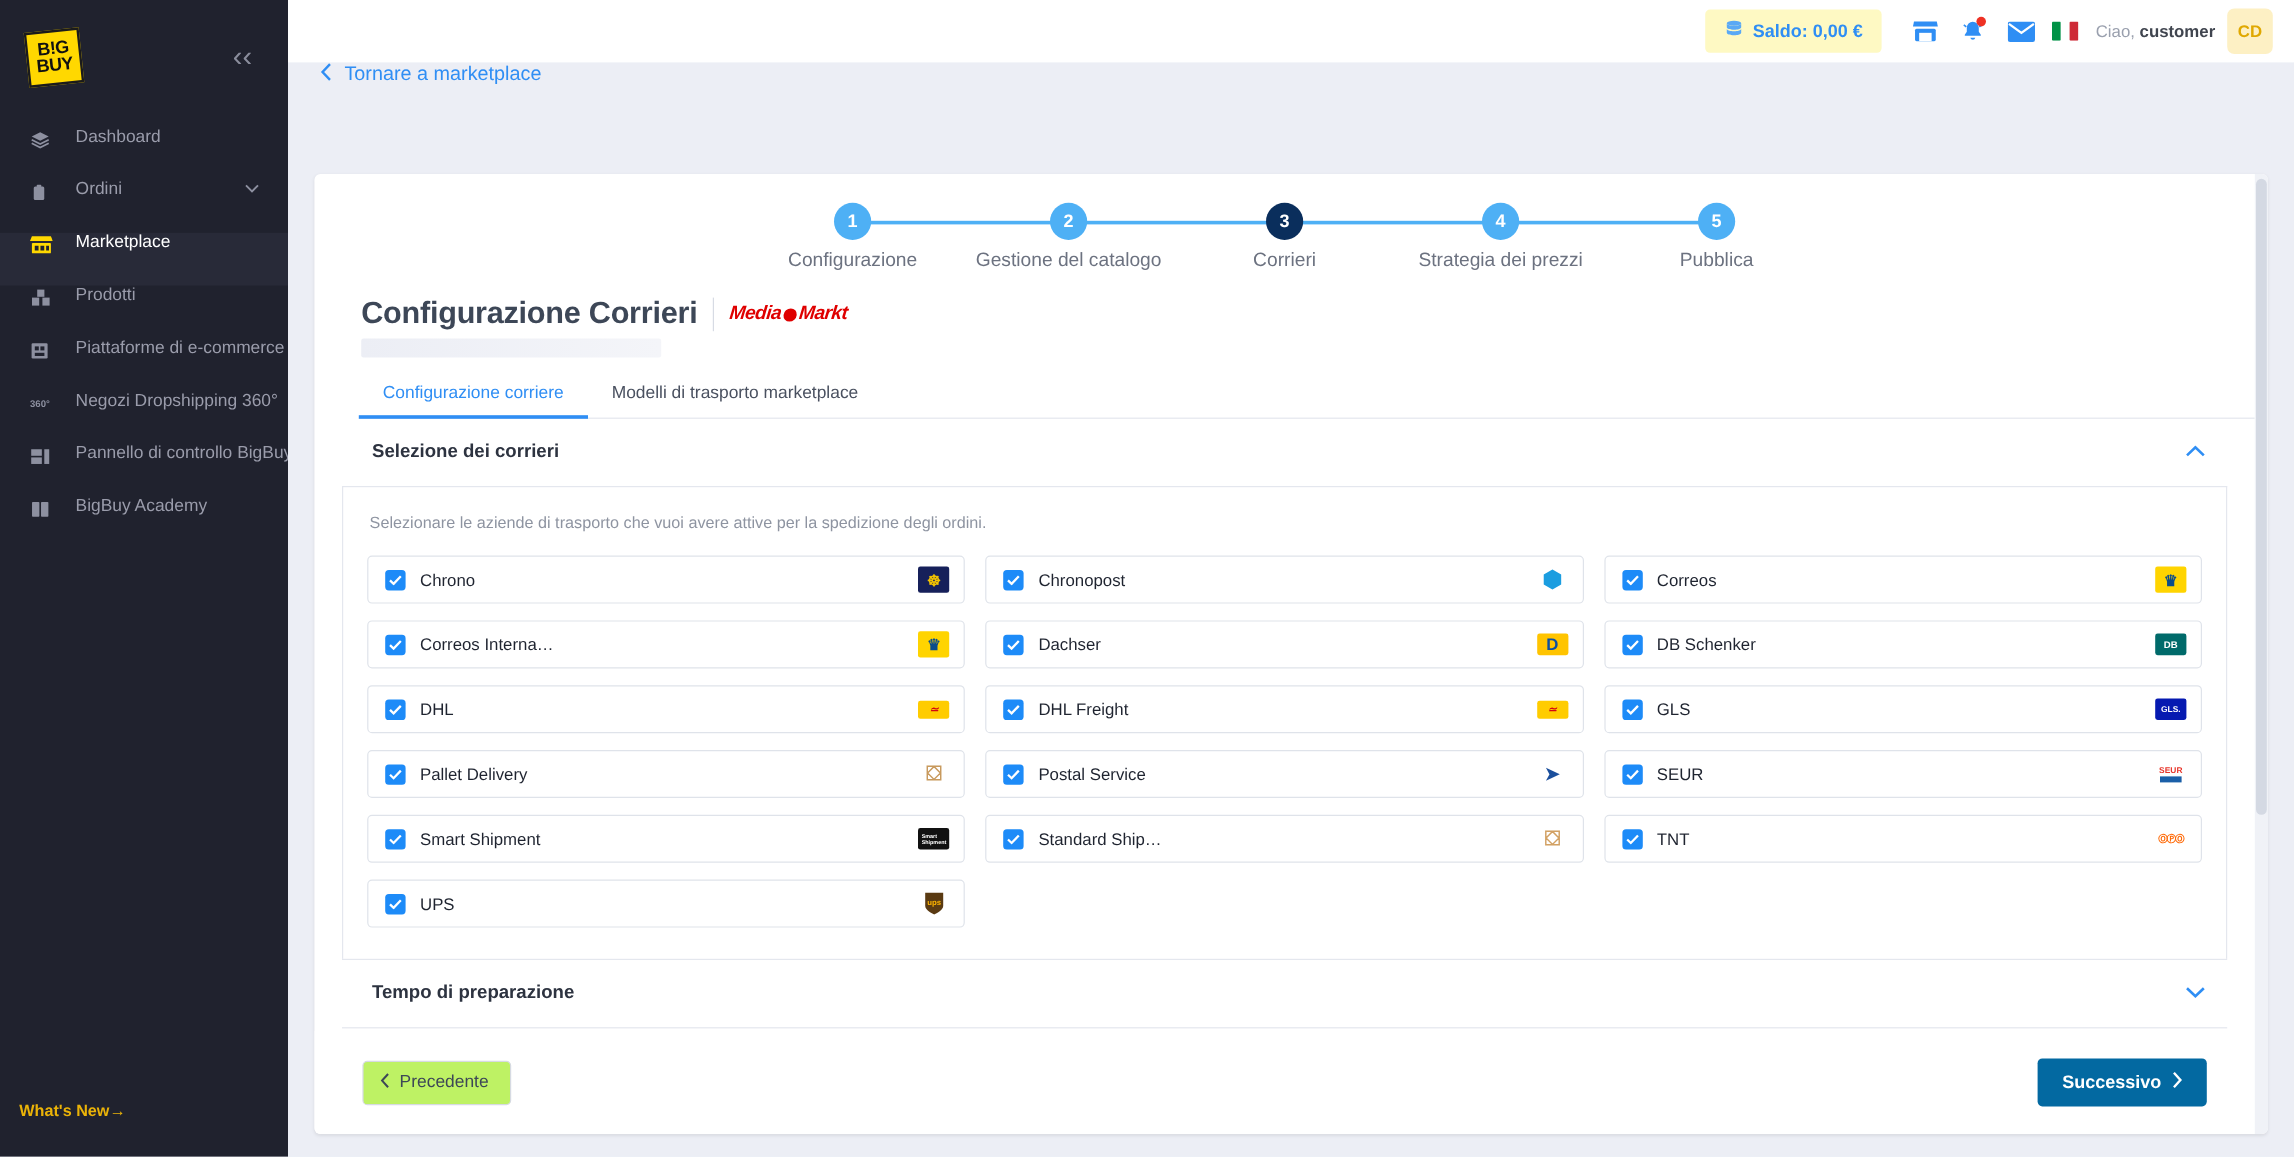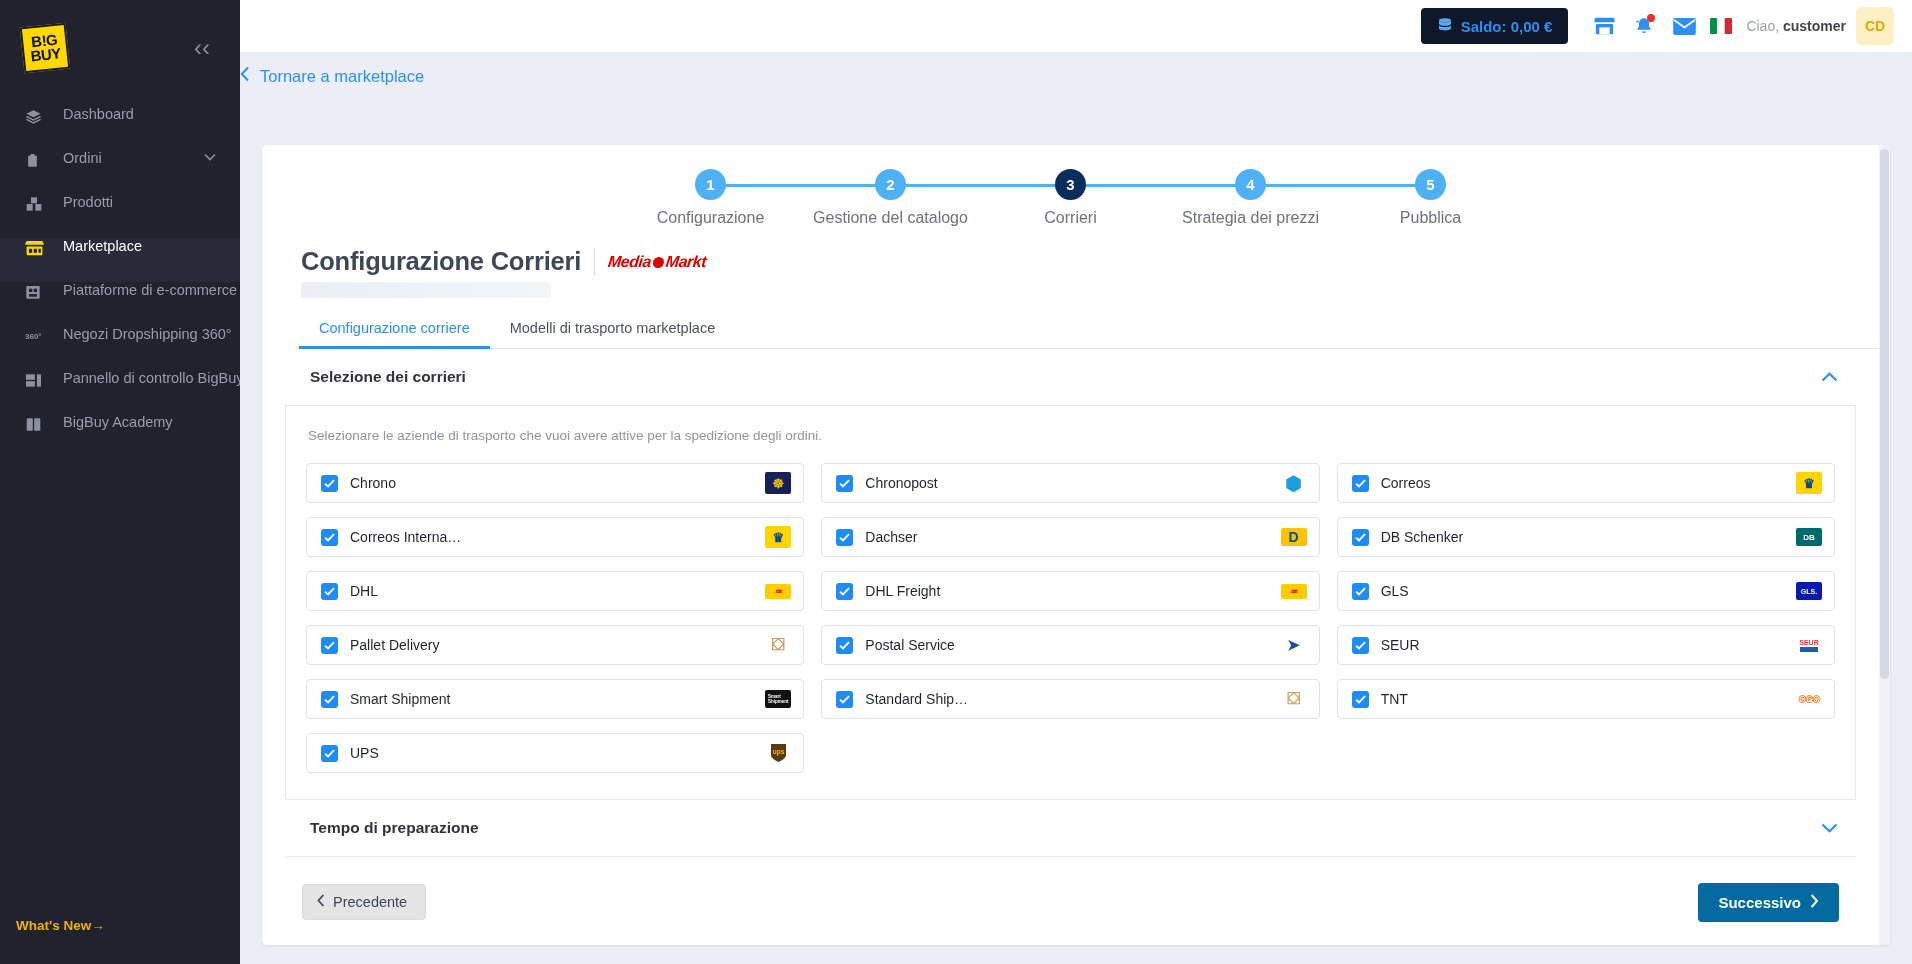--- a/index.html
+++ b/index.html
@@ -81,21 +81,21 @@
   }
   #topbar {
     height: 52px;
     background: #ffffff;
     display: flex; align-items: center;
     justify-content: flex-end;
     padding-right: 18px;
     gap: 0;
   }
   .balance-chip {
-    background: #0f172a;
+    background: #fef9c3;
     border-radius: 4px;
     height: 36px;
     display: flex; align-items: center;
     gap: 8px;
     padding: 0 16px;
     color: #2f8ef4;
     font-weight: bold;
     font-size: 15px;
     cursor: pointer;
     margin-right: 16px;
@@ -122,21 +122,22 @@
     cursor: pointer;
   }
   .badge-dot {
     position: absolute; top: 8px; right: 9px;
     width: 8px; height: 8px; border-radius: 50%;
     background: #ee3124;
   }
 
   .backbar {
     height: 49px;
-    display: flex; align-items: center;
+    display: flex; align-items: flex-start;
+    padding-left: 27px;
   }
   .backlink {
     color: #2f8ef4; font-size: 16.5px;
     display: flex; align-items: center; gap: 10px;
     cursor: pointer;
   }
   .backlink .chev { font-size: 17px; }
 
   
   #card {
@@ -315,21 +316,21 @@
     position: absolute;
     left: 0; right: 11px; bottom: 0;
     height: 86px;
     display: flex; align-items: center;
     justify-content: space-between;
     padding: 0 40px 0 40px;
     background: #fff;
   }
   .btn-prev {
     border: 1px solid #d6dae2;
-    background: #e5e5e5;
+    background: #bef264;
     border-radius: 4px;
     padding: 9px 18px 9px 14px;
     font-size: 14.5px; color: #3d4757;
     display: flex; align-items: center; gap: 8px;
     cursor: pointer;
   }
   .btn-next {
     background: #0369a1;
     border: none; border-radius: 4px;
     padding: 11px 20px;
@@ -369,44 +370,44 @@
             <rect x="5" y="4" width="14" height="18" rx="2"></rect>
             <rect x="9" y="1.5" width="6" height="4" rx="1"></rect>
           </svg>
       </span>
       <span class="sb-label">Ordini</span>
       <span class="sb-chevron">
         <svg width="12" height="8" viewBox="0 0 12 8" fill="none" stroke="currentColor" stroke-width="1.6">
             <path d="M1 1.5 6 6.5 11 1.5"></path>
           </svg>
       </span>
-    </div>
-
-    <div class="sb-item">
-      <span class="sb-ico">
-        <svg width="18" height="16" viewBox="0 0 24 24" fill="currentColor">
-            <rect x="1" y="12" width="9" height="10"></rect>
-            <rect x="14" y="12" width="9" height="10"></rect>
-            <rect x="7.5" y="2" width="9" height="9"></rect>
-          </svg>
-      </span>
-      <span class="sb-label">Prodotti</span>
     </div>
 
     <div class="sb-item active">
       <span class="sb-ico">
         <svg width="19" height="16" viewBox="0 0 24 20" fill="currentColor">
             <path d="M2 1h20l2 5H0l2-5z"></path>
             <rect x="2" y="8" width="20" height="11" rx="1"></rect>
             <rect x="5" y="11" width="4" height="5" fill="#20222e"></rect>
             <rect x="11" y="11" width="4" height="5" fill="#20222e"></rect>
             <rect x="17" y="11" width="3" height="5" fill="#20222e"></rect>
           </svg>
       </span>
       <span class="sb-label">Marketplace</span>
+    </div>
+
+    <div class="sb-item">
+      <span class="sb-ico">
+        <svg width="18" height="16" viewBox="0 0 24 24" fill="currentColor">
+            <rect x="1" y="12" width="9" height="10"></rect>
+            <rect x="14" y="12" width="9" height="10"></rect>
+            <rect x="7.5" y="2" width="9" height="9"></rect>
+          </svg>
+      </span>
+      <span class="sb-label">Prodotti</span>
     </div>
 
     <div class="sb-item">
       <span class="sb-ico">
         <svg width="16" height="16" viewBox="0 0 24 24" fill="currentColor">
             <rect x="2" y="3" width="20" height="19" rx="1.5"></rect>
             <rect x="6" y="7" width="5" height="5" fill="#20222e"></rect>
             <rect x="13" y="7" width="5" height="5" fill="#20222e"></rect>
             <rect x="6" y="15" width="12" height="4" fill="#20222e"></rect>
           </svg>

